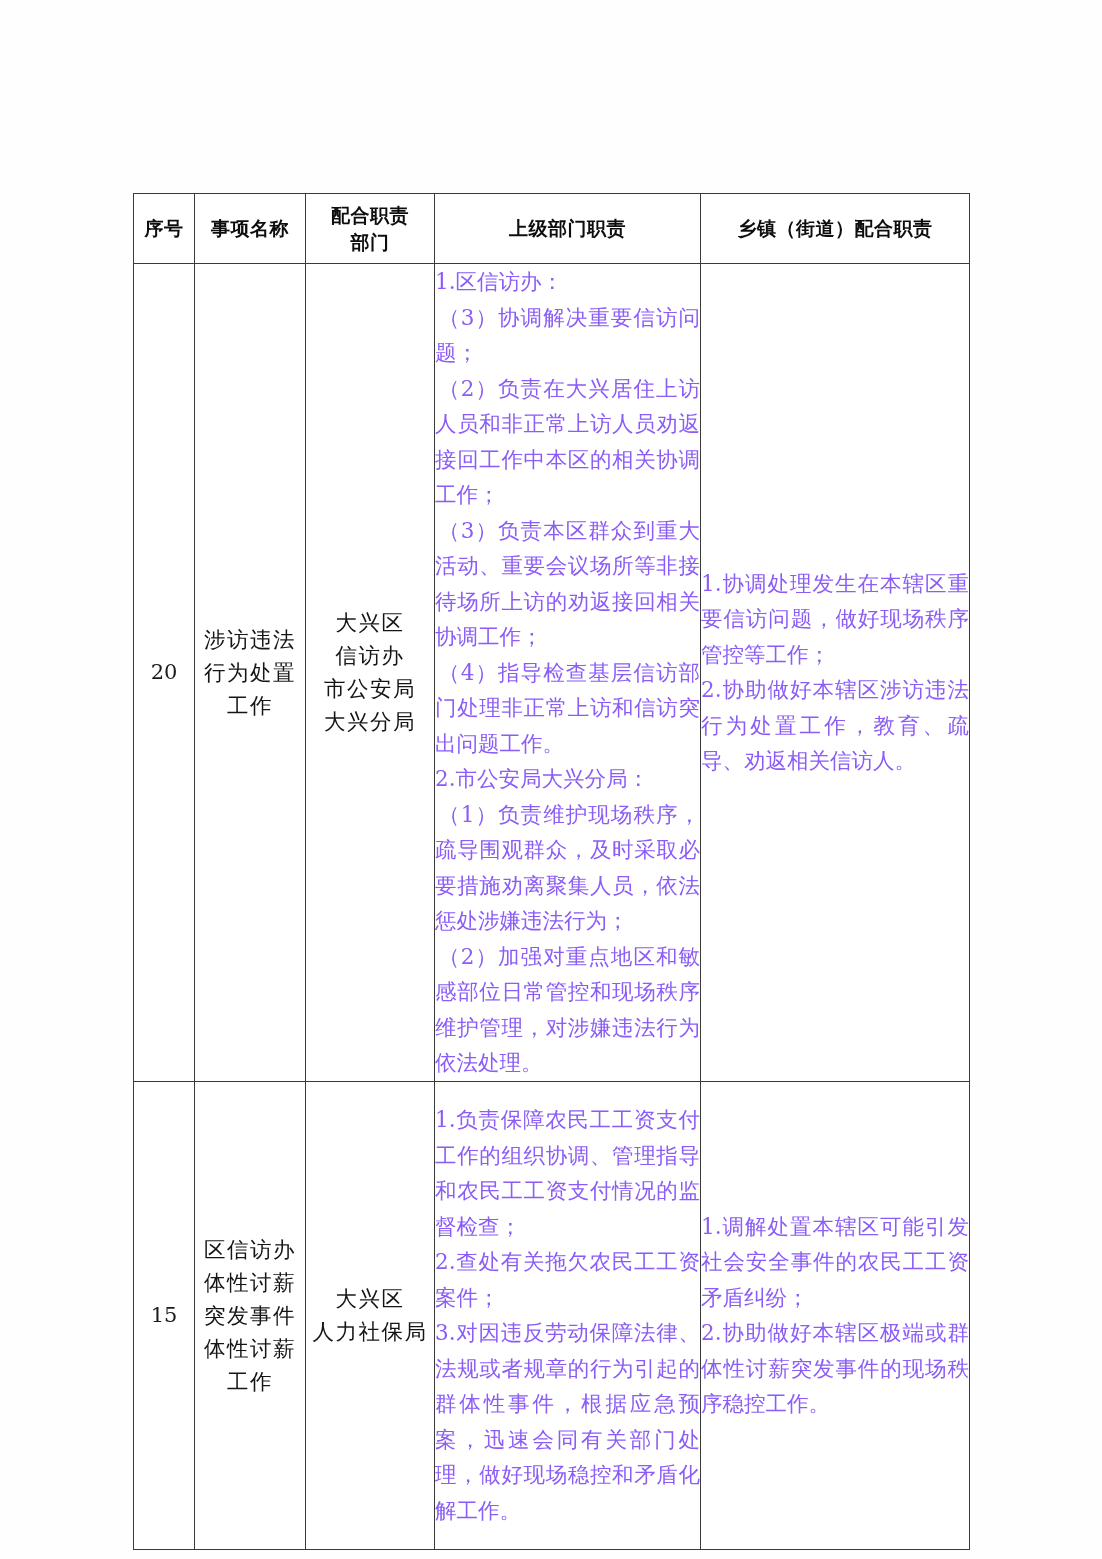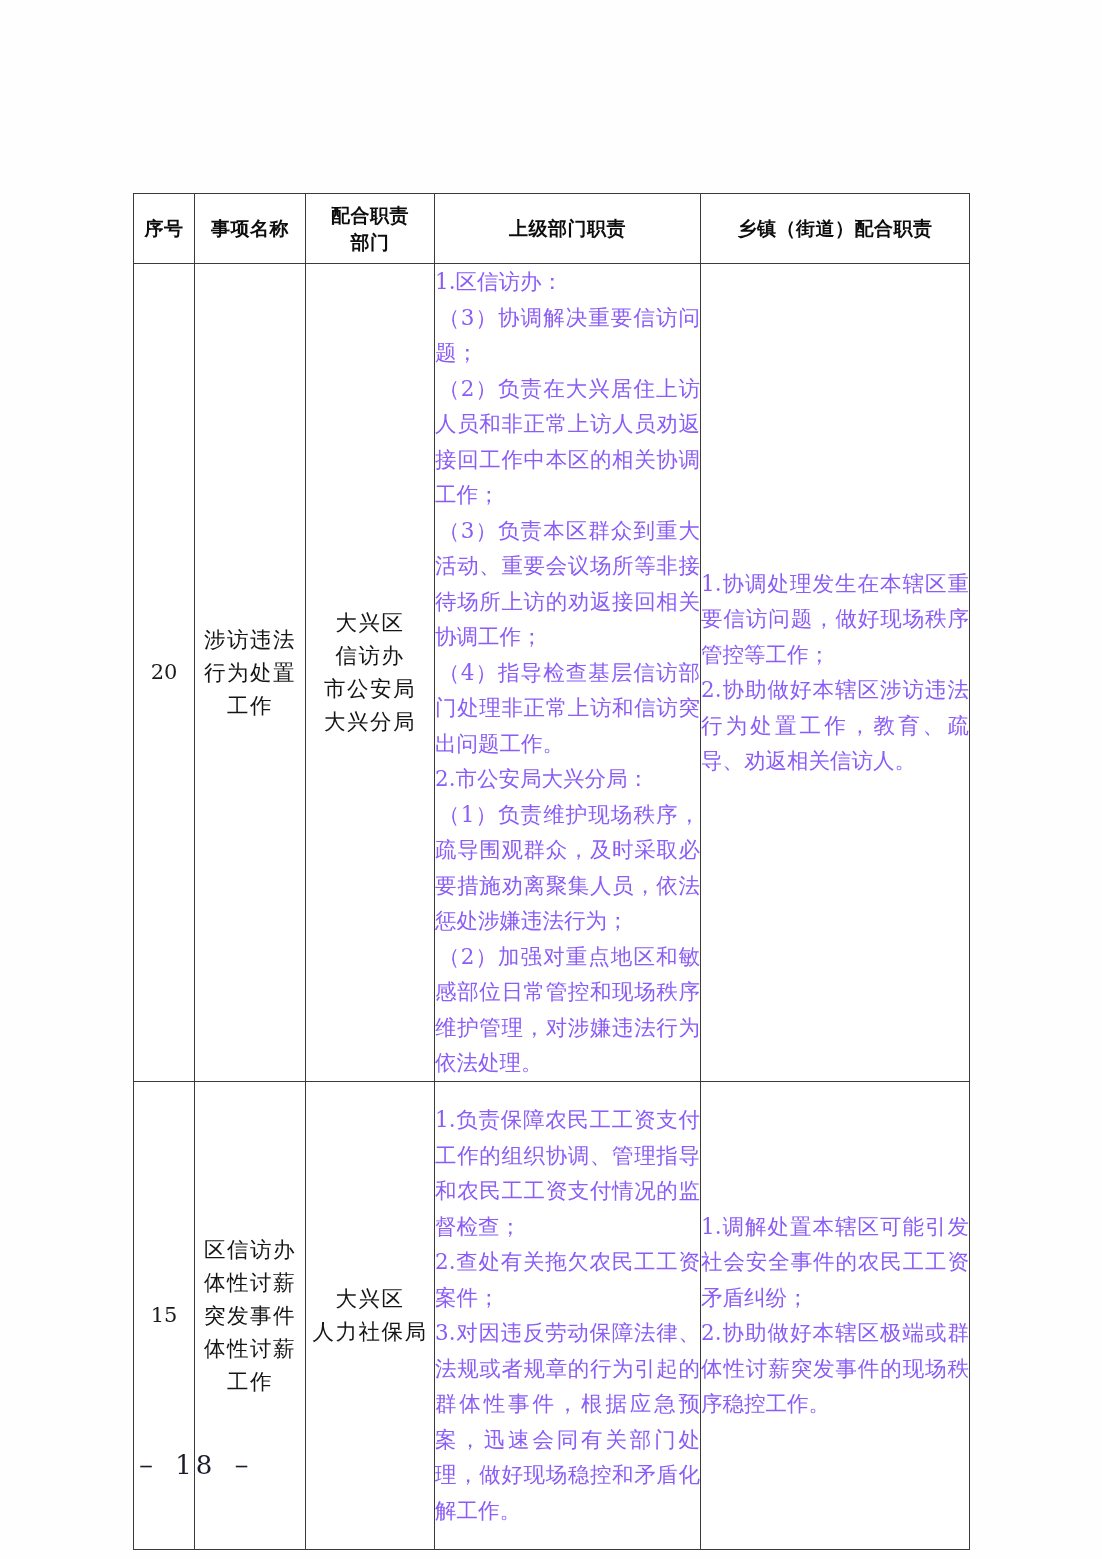--- a/index.html
+++ b/index.html
@@ -198,15 +198,14 @@
           <div class="duty-lines">
             <p>1.调解处置本辖区可能引发社会安全事件的农民工工资矛盾纠纷；</p>
             <p>2.协助做好本辖区极端或群体性讨薪突发事件的现场秩序稳控工作。</p>
           </div>
         </td>
       </tr>
 
     </tbody>
   </table>
 
-  <div class="page-footer">－ 18 －</div>
 
 </div>
 
 </body></html>

